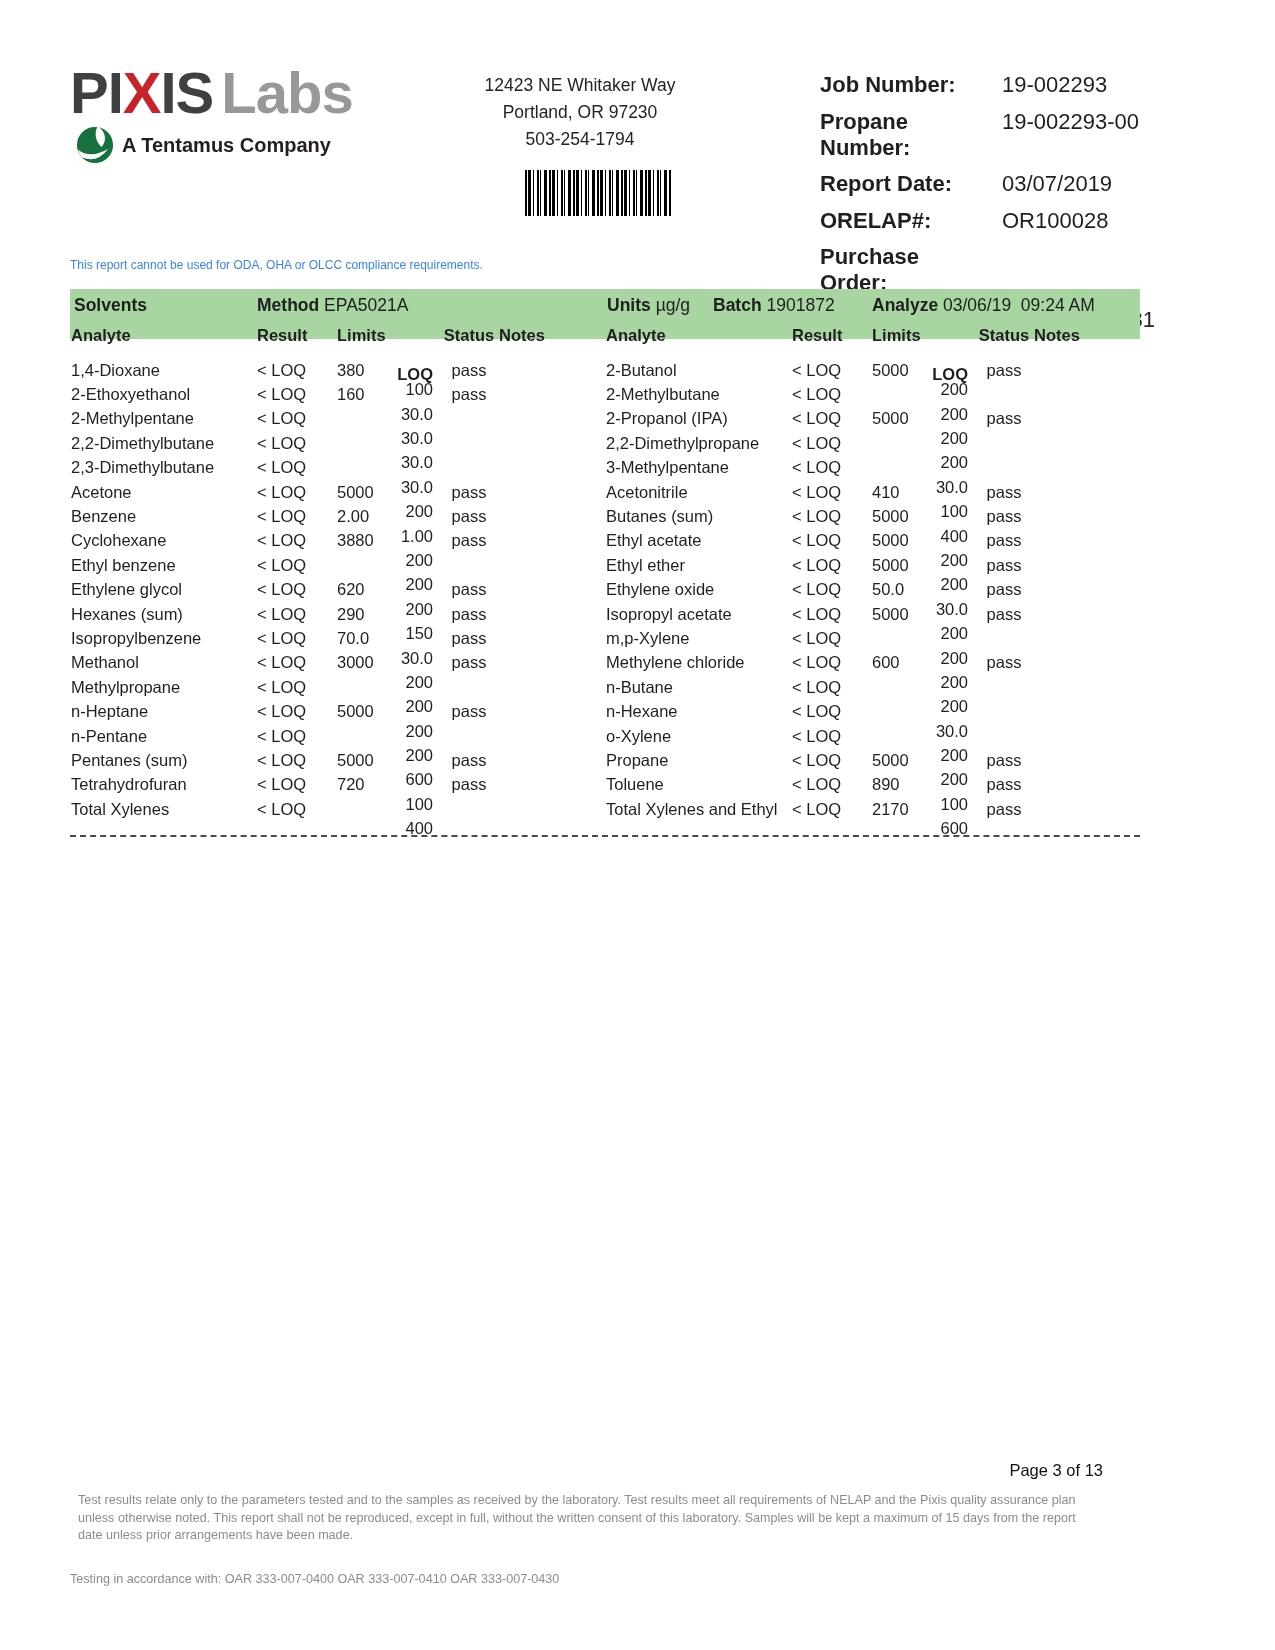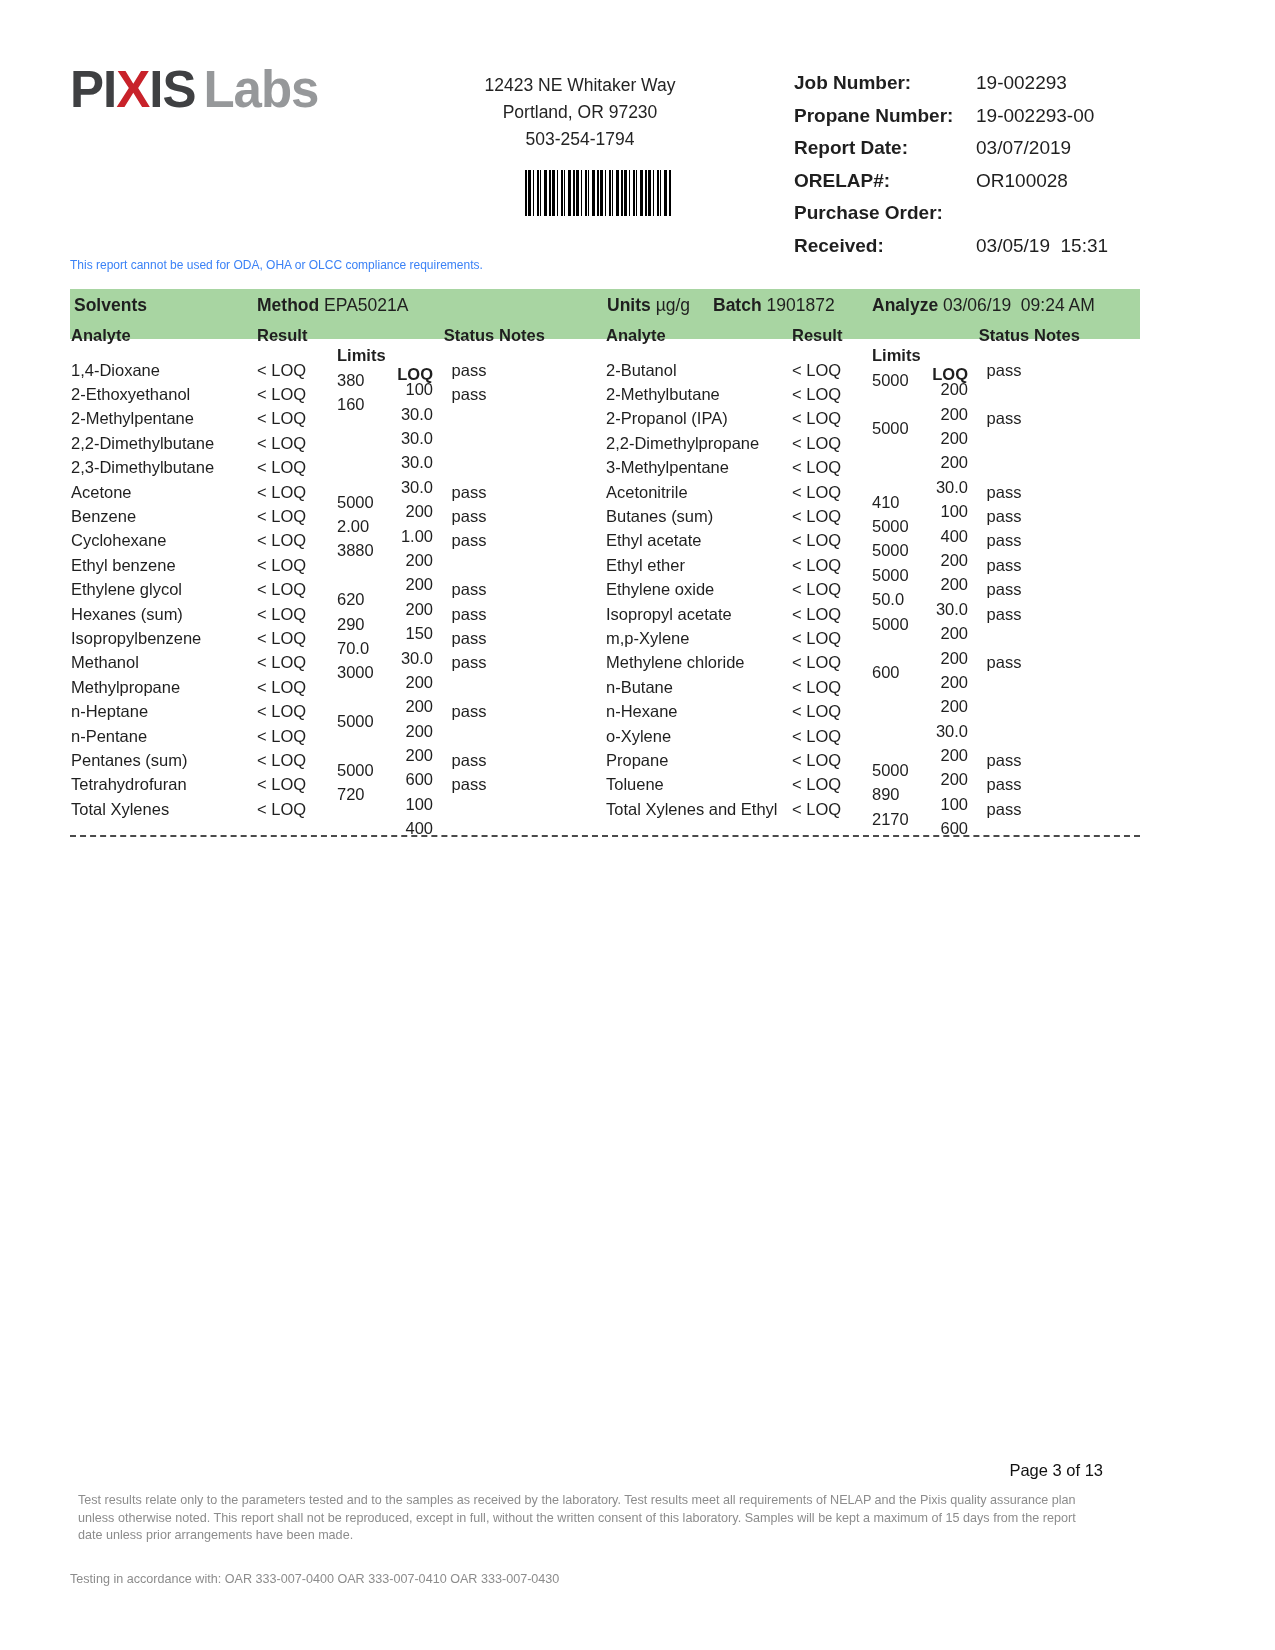--- a/index.html
+++ b/index.html
@@ -2,37 +2,37 @@
 <html><head>
 <meta charset="utf-8">
 <style>
   * { margin:0; padding:0; box-sizing:border-box; }
   html,body { background:#ffffff; }
   body { font-family:"Liberation Sans","DejaVu Sans",sans-serif; color:#1f1f1f; }
   .page { position:relative; width:1275px; height:1650px; background:#fff; overflow:hidden; }
 
   
   .logo { position:absolute; left:70px; top:64px; }
-  .logo-line1 { font-size:51px; font-weight:bold; letter-spacing:-1px; line-height:1; }
+  .logo-line1 { font-size:58px; font-weight:bold; letter-spacing:-1px; line-height:1; }
   .lg-dark { color:#3f4042; }
   .lg-red  { color:#c8222a; }
   .lg-gray { color:#96989a; font-weight:bold; margin-left:8px; }
   .logo-line2 { display:flex; align-items:center; gap:8px; margin-top:4px; margin-left:6px; }
   .leaf { width:38px; height:38px; display:inline-block; }
   .tagline { font-size:20px; font-weight:bold; color:#231f20; }
 
   .address { position:absolute; left:420px; top:72px; width:320px; text-align:center;
              font-size:17.5px; line-height:27px; color:#242424; }
   .barcode { position:absolute; left:525px; top:170px; width:146px; height:46px;
              background:repeating-linear-gradient(90deg,
                #000 0 2px, #fff 2px 3px, #000 3px 6px, #fff 6px 8px,
                #000 8px 9px, #fff 9px 12px, #000 12px 14px, #fff 14px 15px,
                #000 15px 16px, #fff 16px 19px, #000 19px 22px, #fff 22px 24px); }
 
-  .info { position:absolute; left:794px; top:72px; width:360px; font-size:19px; }
+  .info { position:absolute; left:820px; top:72px; width:360px; font-size:22px; }
   .info-row { display:flex; margin-bottom:10.5px; }
   .info-label { width:166px; font-weight:bold; }
   .info-value { white-space:pre;margin-left:16px; }
 
   
   .notice { position:absolute; left:70px; top:258px; font-size:12px; color:#3b82f6; }
 
   
   .section-bar { position:absolute; left:70px; top:289px; width:1070px; height:50px;
                  background:#a8d5a2; font-size:17.5px; }
@@ -40,38 +40,48 @@
   .sb-bold { font-weight:bold; }
 
   
   .tables { position:absolute; left:70px; top:326px; width:1070px; display:flex;
             padding-bottom:14px; border-bottom:2px dashed #4a4a4a; }
   .rtable { width:525px; margin-right:10px; font-size:16.5px; }
   .t-row { display:flex; height:24.4px; align-items:center; }
   .t-head { height:32px; font-weight:bold; align-items:flex-start; }
   .c-analyte { width:187px; padding-left:1px; }
   .c-result  { width:80px; white-space:pre; }
-  .c-limits  { width:48px;margin-top:20px; }
+  .c-limits  { width:48px; }
   .c-loq     { width:48px; text-align:right;margin-top:39px; }
   .c-status  { width:64px; padding-left:8px;text-align:center; }
   .c-notes   { flex:1; padding-left:2px; }
 
   
   .page-number { position:absolute; top:1461px; right:172px; font-size:16.5px; color:#111; }
   .disclaimer { position:absolute; left:78px; top:1492px; width:1015px;
                 font-size:12.6px; line-height:1.4; color:#8c8c8c; }
   .accordance { position:absolute; left:70px; top:1572px; font-size:12.6px; color:#8c8c8c; }
 </style>
 </head>
 <body>
 
 <div class="page">
 
   <div class="logo">
     <div class="logo-line1"><span class="lg-dark">PI</span><span class="lg-red">X</span><span class="lg-dark">IS</span><span class="lg-gray">Labs</span></div>
+    <div class="logo-line2">
+      <span class="leaf">
+        <svg viewBox="0 0 40 40" width="38" height="38">
+          <circle cx="20" cy="20" r="19" fill="#17713f"></circle>
+          <path d="M 23 0 C 31 6 33 15 27 22 C 20 16 19 7 23 0 Z" fill="#ffffff"></path>
+          <path d="M 2 25 Q 16 35 34 24 Q 22 40 6 33 Q 3 29 2 25 Z" fill="#ffffff"></path>
+        </svg>
+      </span>
+      <span class="tagline">A Tentamus Company</span>
+    </div>
   </div>
 
   <div class="address">
     <div>12423 NE Whitaker Way</div>
     <div>Portland, OR 97230</div>
     <div>503-254-1794</div>
   </div>
 
   <div class="barcode"></div>
 

